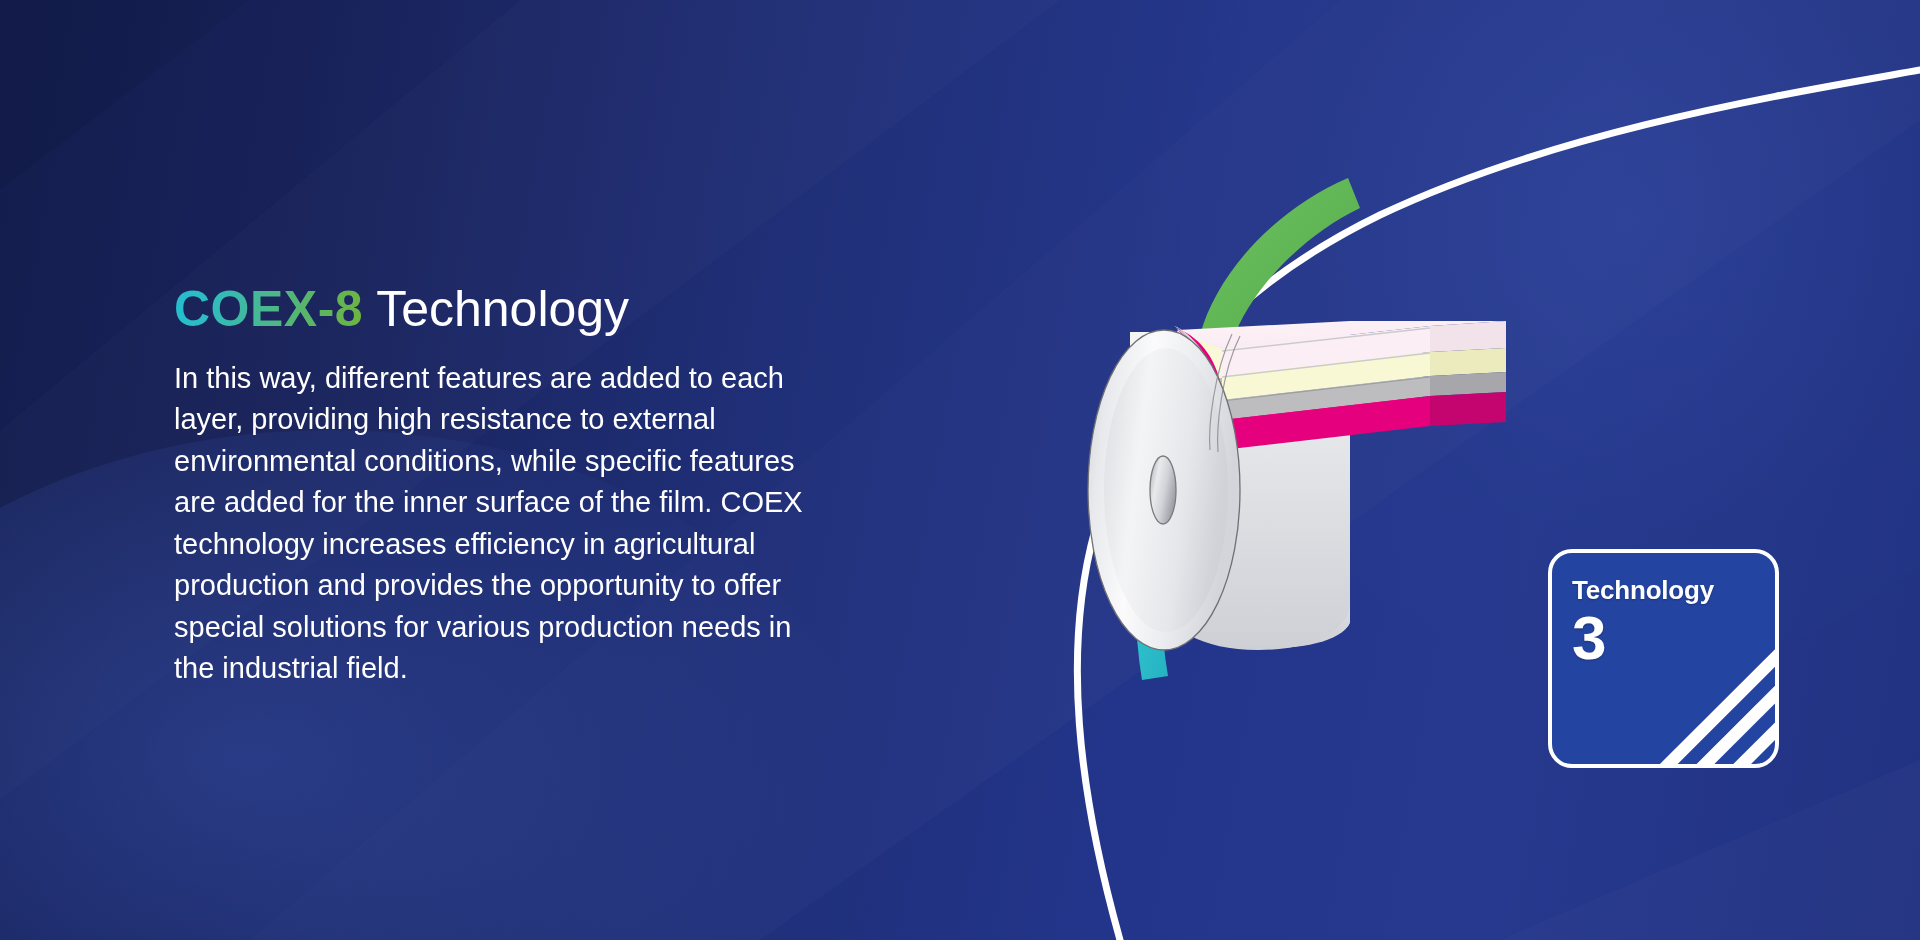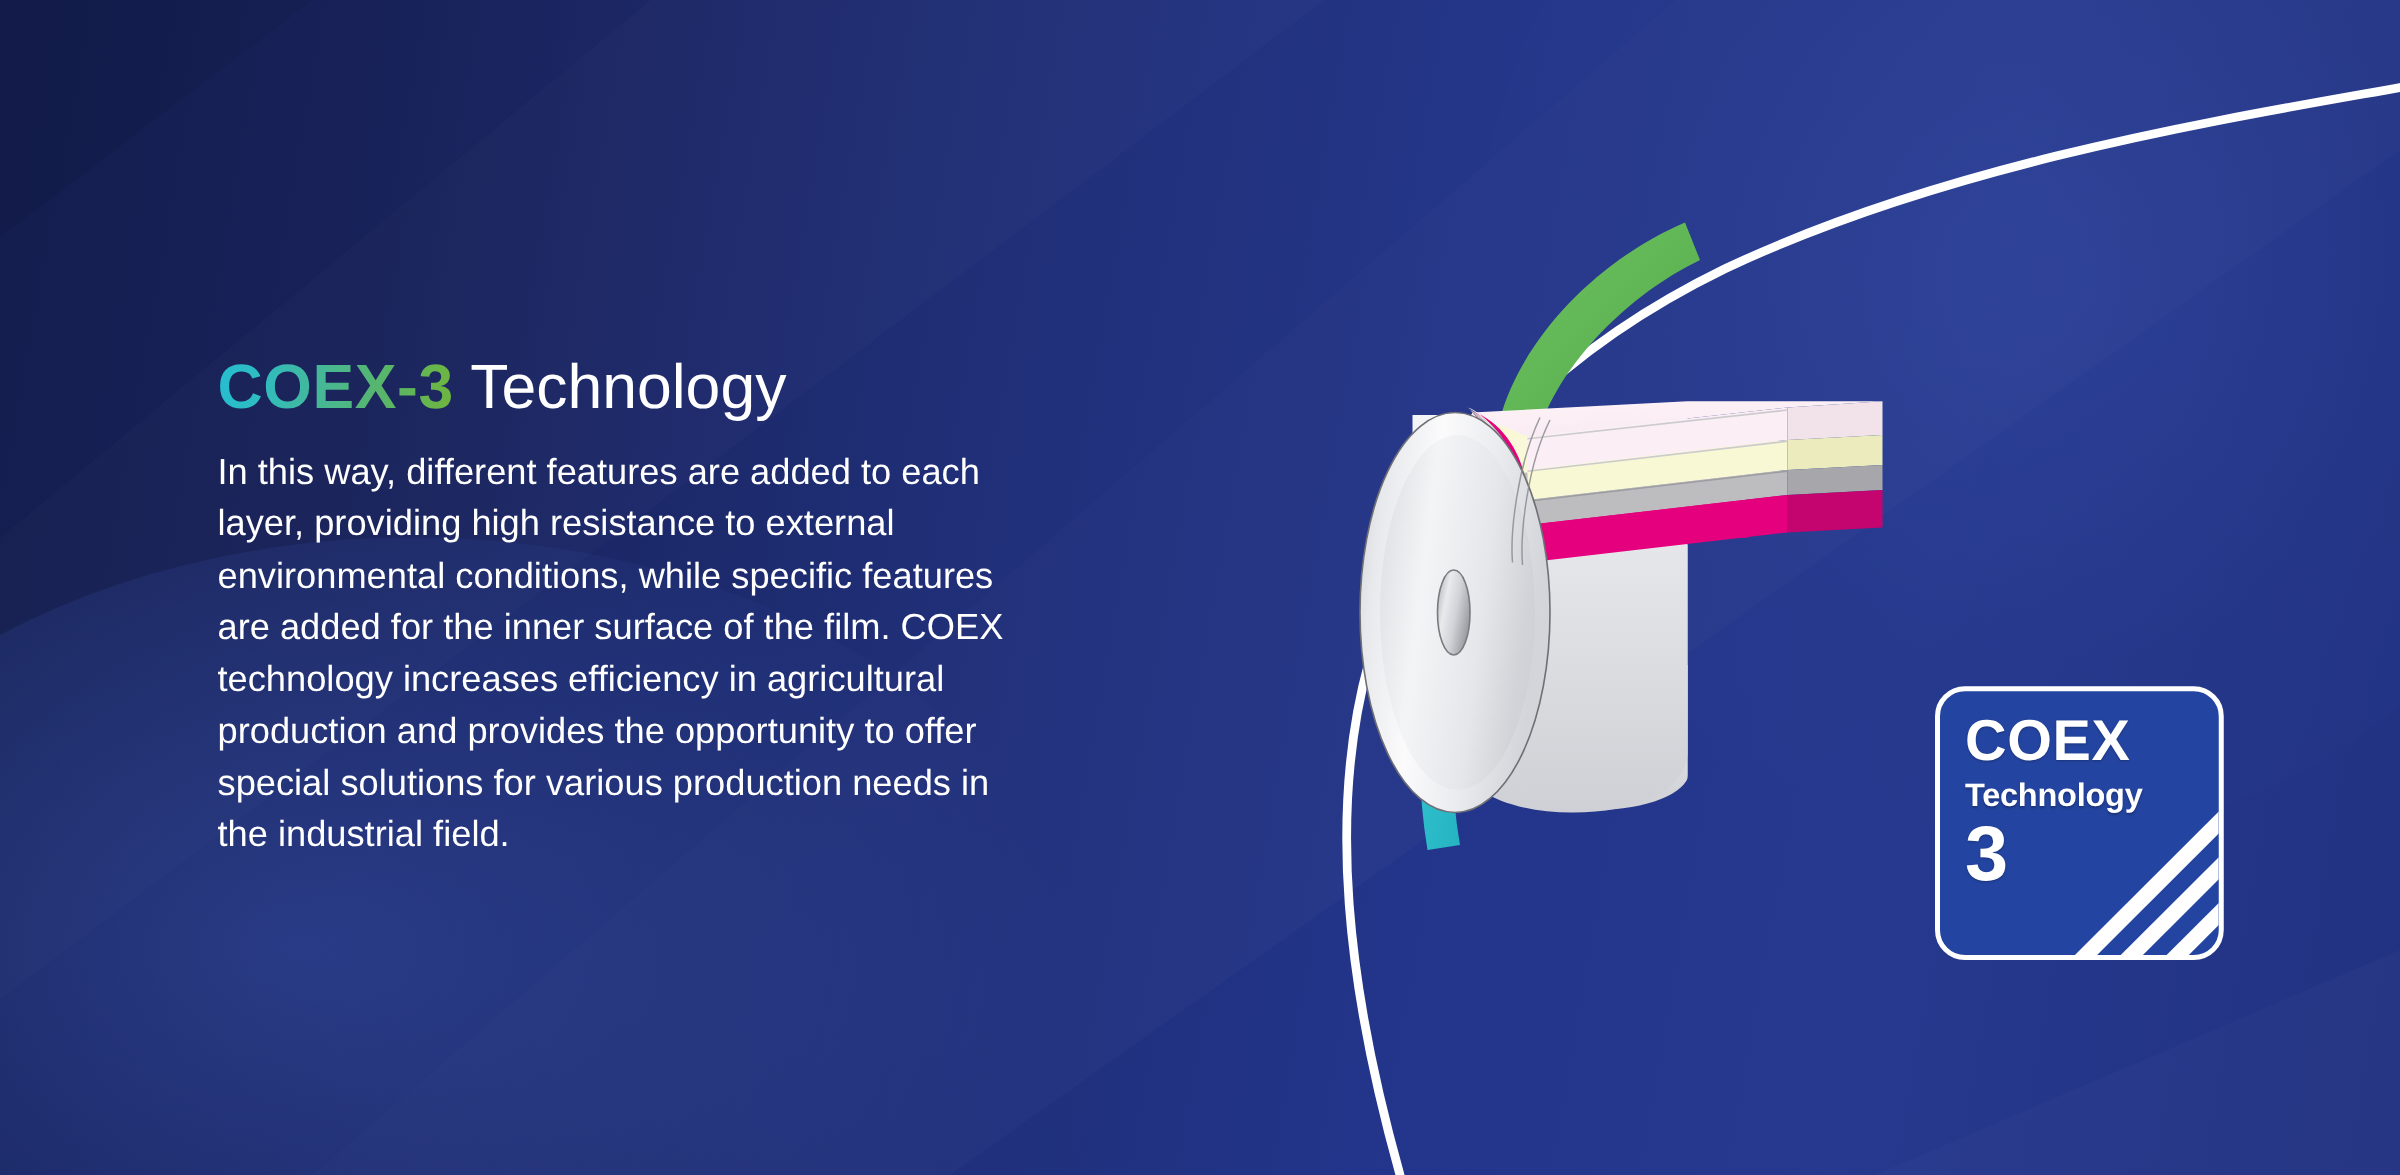--- a/index.html
+++ b/index.html
@@ -345,38 +345,37 @@
 
       <g fill="none" stroke="#8c8d92" stroke-width="1.2" opacity="0.85">
         <path d="M190,236 C172,272 166,326 168,352"></path>
         <path d="M182,234 C164,272 158,326 160,350"></path>
       </g>
     </svg>
   </div>
 
   <div class="text-col">
     <div class="headline">
-      <span class="brand">COEX-3</span><span class="plain"> Technology</span>
+      <span class="brand">COEX-8</span><span class="plain"> Technology</span>
     </div>
     <p class="body-copy">In this way, different features are added to each layer, providing high resistance to external environmental conditions, while specific features are added for the inner surface of the film. COEX technology increases efficiency in agricultural production and provides the opportunity to offer special solutions for various production needs in the industrial field.</p>
   </div>
 
   <div class="badge">
     <div class="badge-inner">
       <div class="badge-stripes">
         <svg viewBox="0 0 231 219" preserveAspectRatio="none">
           <g stroke="#ffffff" stroke-width="13" fill="none">
             <line x1="100" y1="240" x2="252" y2="88"></line>
             <line x1="132" y1="246" x2="272" y2="106"></line>
             <line x1="166" y1="250" x2="290" y2="126"></line>
             <line x1="200" y1="254" x2="306" y2="148"></line>
           </g>
         </svg>
       </div>
       <div class="badge-text">
-        <div class="badge-coex">COEX</div>
         <div class="badge-tech">Technology</div>
         <div class="badge-num">3</div>
       </div>
     </div>
   </div>
 
 </div>
 
 </body></html>

